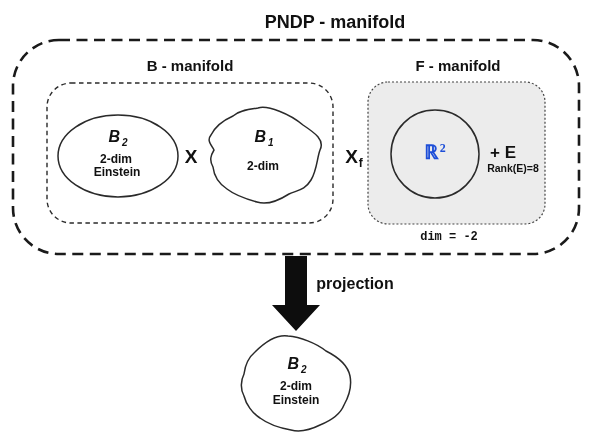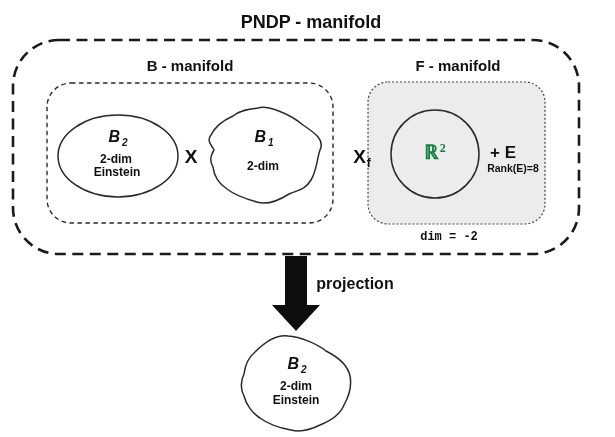--- a/index.html
+++ b/index.html
@@ -1,28 +1,28 @@
 <!DOCTYPE html>
 <html><head>
 <meta charset="utf-8">
 <style>
   html,body{margin:0;padding:0;background:#fff;}
   .canvas{position:relative;width:615px;height:437px;background:#ffffff;overflow:hidden;
           font-family:"Liberation Sans",sans-serif;}
   .shapes{position:absolute;left:0;top:0;}
   .lbl{position:absolute;transform:translate(-50%,-50%);white-space:nowrap;
        font-weight:bold;color:#111;line-height:1;}
-  .title{font-size:18px;}
+  .title{font-size:18px;margin-left:24px;}
   .section{font-size:15px;}
   .bname{font-size:16px;font-style:italic;}
   .bname sub{font-size:10px;vertical-align:baseline;position:relative;top:4px;margin-left:2px;font-weight:bold;}
   .detail{font-size:12px;}
   .times{font-size:19px;}
   .times sub{font-size:12px;vertical-align:baseline;position:relative;top:4px;margin-left:1px;font-weight:bold;}
-  .fiber{font-family:"Liberation Serif",serif;font-size:20px;color:#15803d;font-weight:bold;}
+  .fiber{font-family:"Liberation Serif",serif;font-size:20px;color:#1d4ed8;font-weight:bold;}
   .fiber sup{font-size:12px;vertical-align:baseline;position:relative;top:-7px;margin-left:1px;}
   .pluse{font-size:17px;}
   .rank{font-size:10.5px;}
   .dimnote{font-family:Liberation Mono, monospace;font-size:12px;}
   .proj{font-size:16px;}
 </style>
 </head>
 <body>
 
 <div class="canvas">
@@ -78,21 +78,21 @@
   <div class="lbl detail" style="left:116px;top:159px">2-dim</div>
   <div class="lbl detail" style="left:117px;top:172px">Einstein</div>
 
   <div class="lbl times" style="left:191px;top:156px">X</div>
 
   <div class="lbl bname" style="left:264px;top:137px">
     <span>B</span><sub>1</sub>
   </div>
   <div class="lbl detail" style="left:263px;top:166px">2-dim</div>
 
-  <div class="lbl times" style="left:362px;top:156px">
+  <div class="lbl times" style="left:354px;top:156px">
     <span>X</span><sub>f</sub>
   </div>
 
   <div class="lbl fiber" style="left:435px;top:152px">
     <span>ℝ</span><sup>2</sup>
   </div>
 
   <div class="lbl pluse" style="left:503px;top:152px">+ E</div>
   <div class="lbl rank" style="left:513px;top:168px">Rank(E)=8</div>
 

